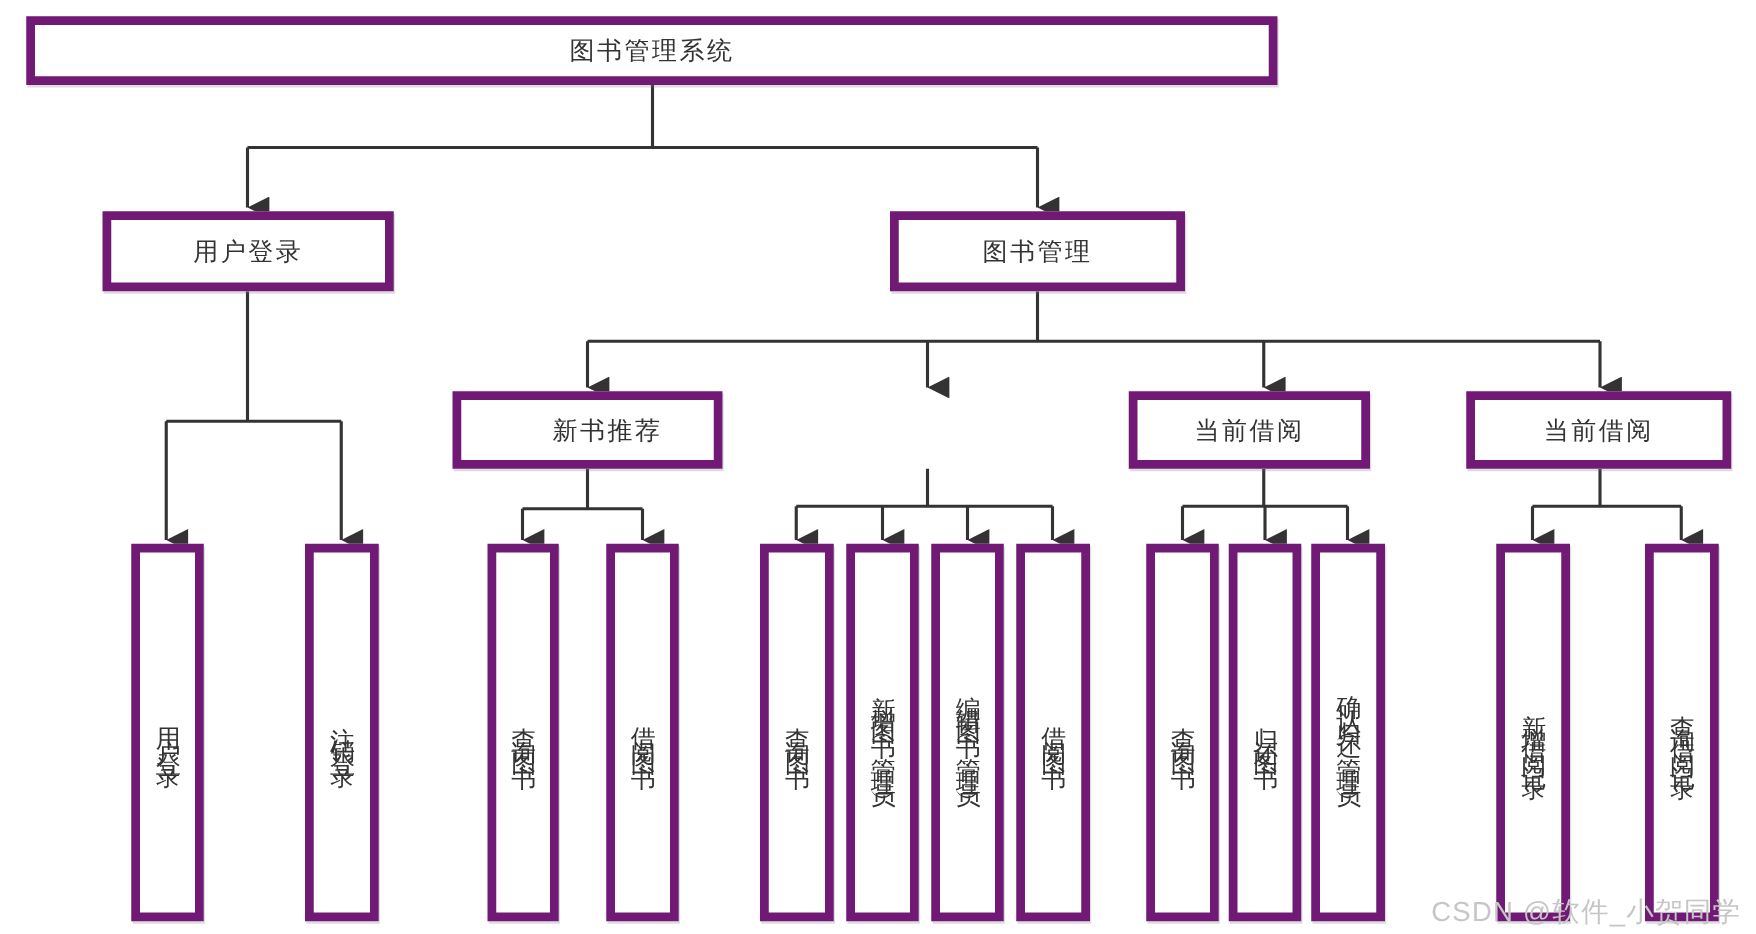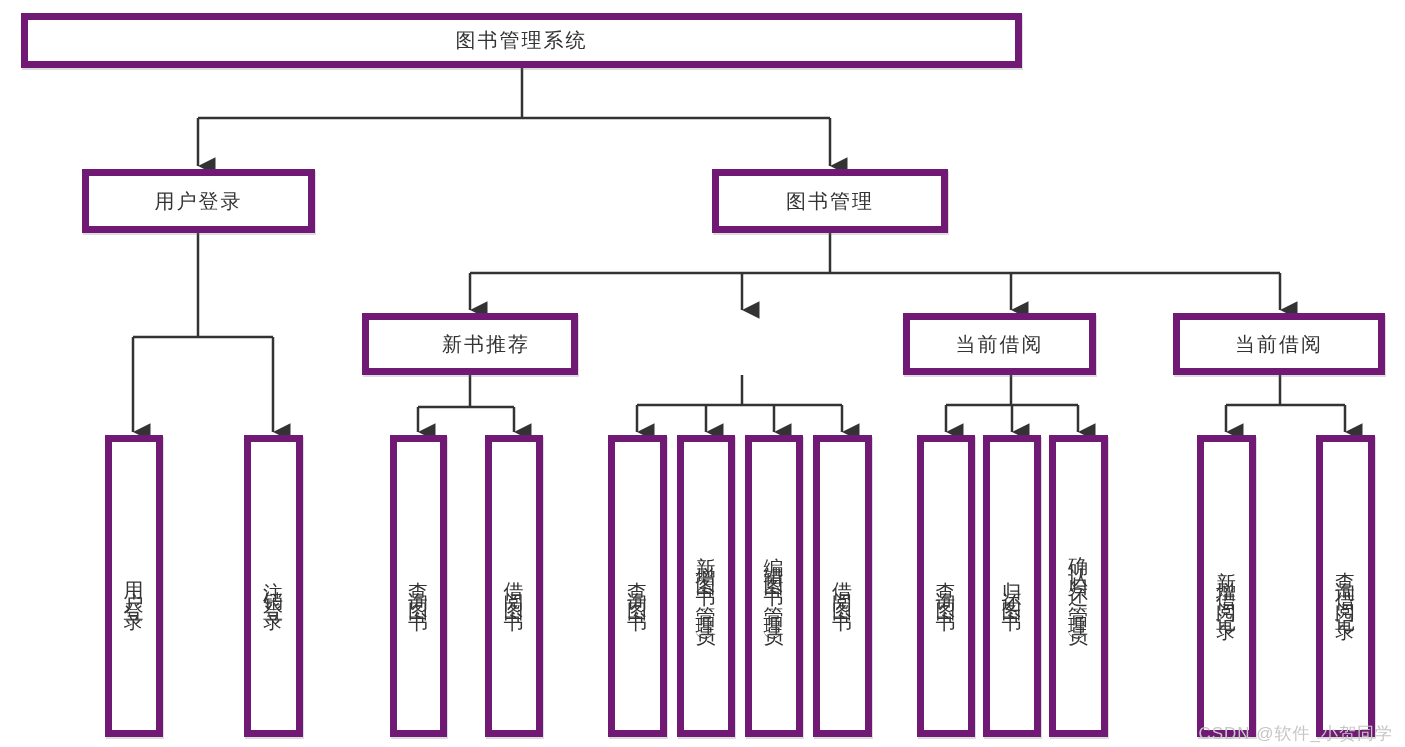--- a/index.html
+++ b/index.html
@@ -35,21 +35,21 @@
     text-orientation: mixed;
     font-size: 20px;
     letter-spacing: 10px;
     line-height: 1;
     white-space: nowrap;
   }
   .watermark {
     position: absolute;
     right: 12px;
     bottom: 2px;
-    font-size: 17px;
+    font-size: 22px;
     color: #c6c6c6;
     z-index: 3;
     letter-spacing: 1px;
   }
 </style>
 </head>
 <body>
 
 <div id="canvas">
 

